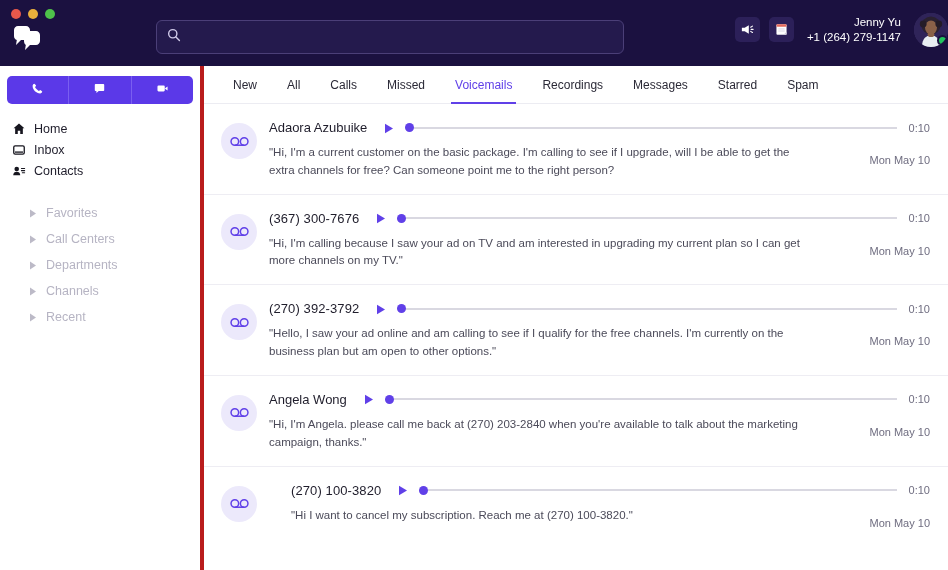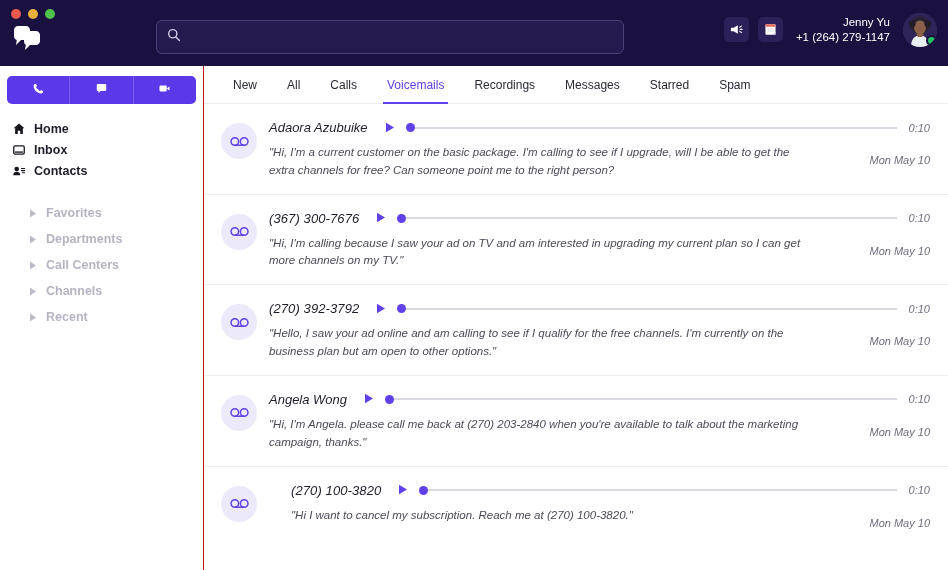--- a/index.html
+++ b/index.html
@@ -78,21 +78,21 @@
     outline: none;
     color: #e8e6f5;
     font-size: 13px;
     font-family: "Liberation Sans", sans-serif;
     margin-left: 8px;
   }
   .search-input::placeholder { color: #8076a8; }
 
   .header-right {
     position: absolute;
-    right: 11px;
+    right: 0;
     top: 0;
     height: 59px;
     display: flex;
     align-items: center;
     gap: 9px;
   }
   .hicon {
     width: 25px;
     height: 25px;
     border-radius: 5px;
@@ -145,24 +145,23 @@
     flex: 1;
     display: flex;
     min-height: 0;
   }
 
   
   .sidebar {
     width: 204px;
     flex: 0 0 204px;
     background: #ffffff;
-    border-right: 1px solid #b91c1c;
+    border-right: 4px solid #b91c1c;
     padding-top: 10px;
     box-sizing: border-box;
-    font-weight: bold;
   }
   .actionbar {
     margin: 0 7px 14px 7px;
     height: 28px;
     border-radius: 5px;
     overflow: hidden;
     display: flex;
     background: #5b39e8;
   }
   .actionbtn {
@@ -266,36 +265,35 @@
     background: #ece9fb;
     display: flex;
     align-items: center;
     justify-content: center;
     margin-top: 5px;
     margin-right: 12px;
   }
   .vm-body {
     flex: 1;
     min-width: 0;
-    font-style: italic;
   }
   .vm-line1 {
     display: flex;
     align-items: center;
     height: 19px;
   }
   .vm-name {
     font-size: 13px;
     color: #1f1d2b;
     white-space: nowrap;
   }
   .vm-name.phone { letter-spacing: 0.1px; }
   .vm-player {
     display: flex;
-    align-items: flex-start;
+    align-items: flex-end;
     flex: 1;
     margin-left: 14px;
     min-width: 0;
   }
   .play-btn {
     width: 16px;
     flex: 0 0 16px;
     display: flex;
     align-items: center;
     justify-content: center;
@@ -494,30 +492,30 @@
           </span>
           <span class="glabel">Favorites</span>
         </div>
 
         <div class="group">
           <span class="caret">
             <svg width="8" height="9" viewBox="0 0 8 9">
                 <path d="M1 0.6 L7 4.5 L1 8.4 Z" fill="#bcbac7"></path>
               </svg>
           </span>
-          <span class="glabel">Departments</span>
+          <span class="glabel">Call Centers</span>
         </div>
 
         <div class="group">
           <span class="caret">
             <svg width="8" height="9" viewBox="0 0 8 9">
                 <path d="M1 0.6 L7 4.5 L1 8.4 Z" fill="#bcbac7"></path>
               </svg>
           </span>
-          <span class="glabel">Call Centers</span>
+          <span class="glabel">Departments</span>
         </div>
 
         <div class="group">
           <span class="caret">
             <svg width="8" height="9" viewBox="0 0 8 9">
                 <path d="M1 0.6 L7 4.5 L1 8.4 Z" fill="#bcbac7"></path>
               </svg>
           </span>
           <span class="glabel">Channels</span>
         </div>
@@ -538,20 +536,23 @@
 
       <div class="tabs">
         <div class="tab">
             <span>New</span>
           </div>
         <div class="tab">
             <span>All</span>
           </div>
         <div class="tab">
             <span>Calls</span>
+          </div>
+        <div class="tab">
+            <span>Missed</span>
           </div>
         <div class="tab active">
             <span>Voicemails</span>
           </div>
         <div class="tab">
             <span>Recordings</span>
           </div>
         <div class="tab">
             <span>Messages</span>
           </div>

